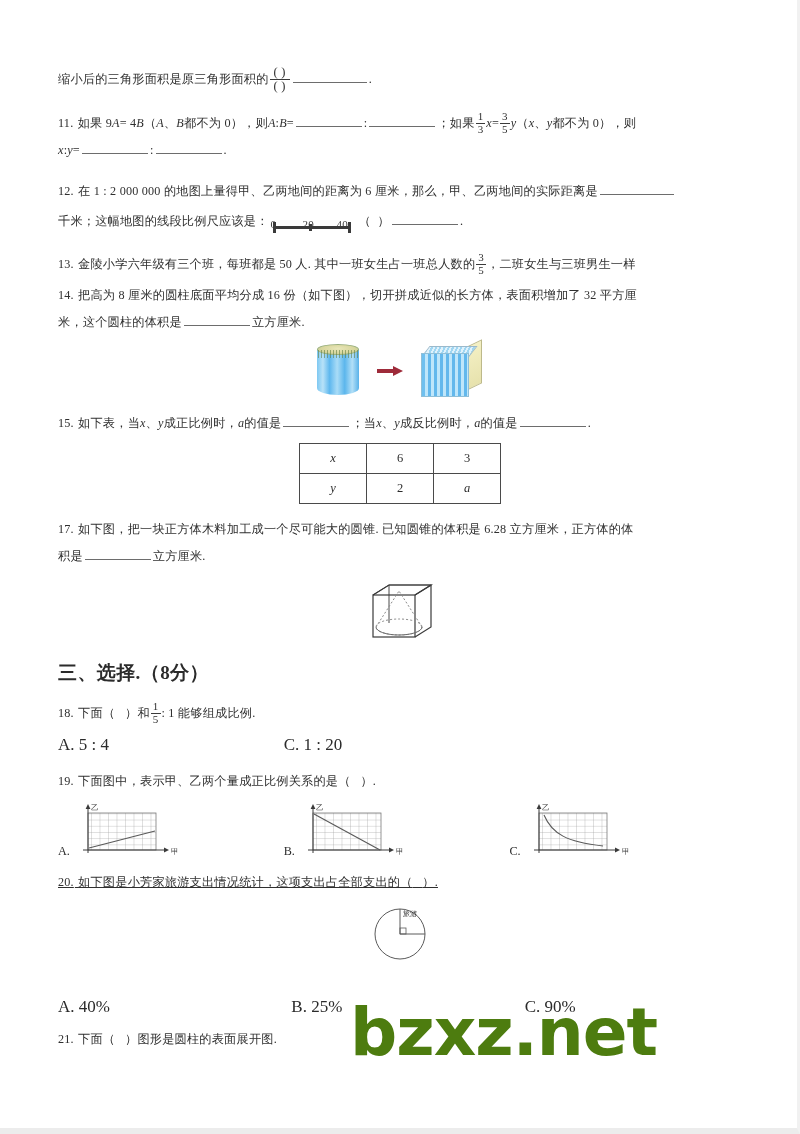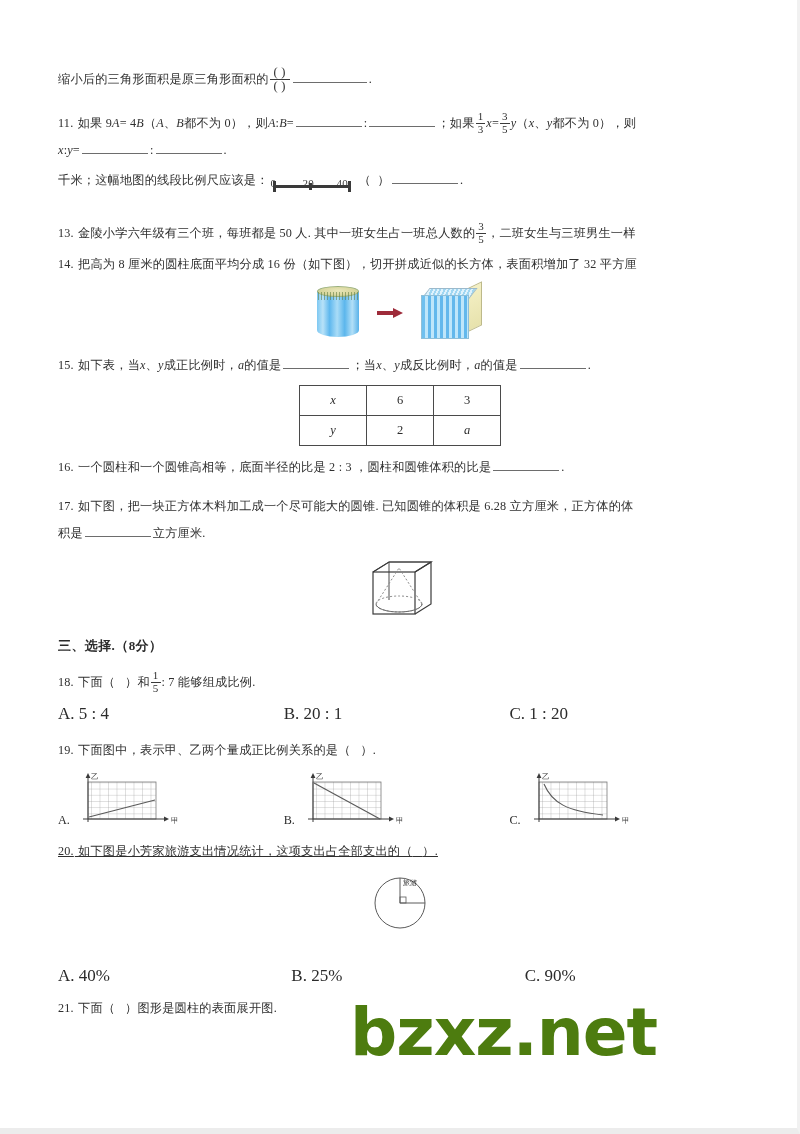--- a/index.html
+++ b/index.html
@@ -167,21 +167,21 @@
     color: #2b2b2b;
   }
   .xy-table td.plain { font-style: normal; }
 
   
   .cube-fig { height: 68px; margin-top: 6px; }
 
   
   .section-title {
     font-weight: bold;
-    font-size: 13px;
+    font-size: 19px;
     margin-top: 16px;
     margin-bottom: 2px;
     letter-spacing: .4px;
   }
 
   
   .choices {
     display: flex;
     font-size: 17px;
     line-height: 26px;
@@ -226,42 +226,49 @@
     </div>
 
     <div class="q" style="margin-top:14px;">
       <span class="num">11.</span>
       <span>如果 9</span><span class="it">A</span><span>= 4</span><span class="it">B</span><span>（</span><span class="it">A</span><span>、</span><span class="it">B</span><span>都不为 0），则</span><span class="it">A</span><span>:</span><span class="it">B</span><span>=</span><span class="blank b-lg"></span><span>:</span><span class="blank b-lg"></span><span>；如果</span><span class="frac"><span class="n">1</span><span class="d">3</span></span><span class="it">x</span><span>=</span><span class="frac"><span class="n">3</span><span class="d">5</span></span><span class="it">y</span><span>（</span><span class="it">x</span><span>、</span><span class="it">y</span><span>都不为 0），则</span>
     </div>
     <div class="q">
       <span class="it">x</span><span>:</span><span class="it">y</span><span>=</span><span class="blank b-lg"></span><span>:</span><span class="blank b-lg"></span><span>.</span>
     </div>
 
+    <div class="q" style="margin-top:14px;">
+      <span class="num">12.</span>
+      <span>在 1 : 2 000 000 的地图上量得甲、乙两地间的距离为 6 厘米，那么，甲、乙两地间的实际距离是</span><span class="blank b-xl"></span>
+    </div>
     <div class="q" style="line-height:32px;">
       <span>千米；这幅地图的线段比例尺应该是：</span><span class="scalebar">
         <span class="labels">
           <span class="l0">0</span>
           <span class="l20">20</span>
           <span class="l40">40</span>
         </span>
         <span class="bar"></span>
         <span class="cap c1"></span>
         <span class="cap c2"></span>
         <span class="cap c3"></span>
       </span><span>（</span>&nbsp;&nbsp;<span>）</span><span class="blank b-lg"></span><span>.</span>
     </div>
 
-    <div class="q" style="margin-top:24px;">
+    <div class="q" style="margin-top:14px;">
       <span class="num">13.</span>
       <span>金陵小学六年级有三个班，每班都是 50 人. 其中一班女生占一班总人数的</span><span class="frac"><span class="n">3</span><span class="d">5</span></span><span>，二班女生与三班男生一样</span>
     </div>
 
     <div class="q" style="margin-top:4px;">
       <span class="num">14.</span>
       <span>把高为 8 厘米的圆柱底面平均分成 16 份（如下图），切开拼成近似的长方体，表面积增加了 32 平方厘</span>
+    </div>
+    <div class="q">
+      <span>米，这个圆柱的体积是</span><span class="blank b-lg"></span><span>立方厘米.</span>
     </div>
     <div class="figure cyl-fig center">
       <div class="inner">
         <div class="cylinder">
           <div class="body"></div>
           <div class="top"></div>
           <div class="ridges"></div>
         </div>
         <div class="arrow-red">
           <div class="shaft"></div>
@@ -287,24 +294,20 @@
         <td class="plain">3</td>
       </tr>
       <tr>
         <td>y</td>
         <td class="plain">2</td>
         <td>a</td>
       </tr>
     </tbody>
       </table>
 
-    <div class="q" style="margin-top:8px;">
-      <span class="num">16.</span>
-      <span>一个圆柱和一个圆锥高相等，底面半径的比是 2 : 3 ，圆柱和圆锥体积的比是</span><span class="blank b-lg"></span><span>.</span>
-    </div>
 
     <div class="q" style="margin-top:12px;">
       <span class="num">17.</span>
       <span>如下图，把一块正方体木料加工成一个尽可能大的圆锥. 已知圆锥的体积是 6.28 立方厘米，正方体的体</span>
     </div>
     <div class="q">
       <span>积是</span><span class="blank b-lg"></span><span>立方厘米.</span>
     </div>
     <div class="figure cube-fig center">
       <svg width="74" height="66" viewBox="0 0 74 66">
@@ -323,25 +326,24 @@
 
         <line x1="13" y1="50" x2="36" y2="14" stroke="#8a8a8a" stroke-width="1" stroke-dasharray="2,2"></line>
         <line x1="59" y1="50" x2="36" y2="14" stroke="#8a8a8a" stroke-width="1" stroke-dasharray="2,2"></line>
       </svg>
     </div>
 
     <div class="section-title">三、选择.（8分）</div>
 
     <div class="q" style="margin-top:10px; line-height:34px;">
       <span class="num">18.</span>
-      <span>下面（</span>&nbsp;&nbsp;&nbsp;<span>）和</span><span class="frac"><span class="n">1</span><span class="d">5</span></span><span>: 7 能够组成比例.</span>
+      <span>下面（</span>&nbsp;&nbsp;&nbsp;<span>）和</span><span class="frac"><span class="n">1</span><span class="d">5</span></span><span>: 1 能够组成比例.</span>
     </div>
     <div class="choices">
       <div class="ch">A. 5 : 4</div>
-      <div class="ch">B. 20 : 1</div>
       <div class="ch">C. 1 : 20</div>
     </div>
 
     <div class="q" style="margin-top:10px;">
       <span class="num">19.</span>
       <span>下面图中，表示甲、乙两个量成正比例关系的是（</span>&nbsp;&nbsp;&nbsp;<span>）.</span>
     </div>
     <div class="graph-row">
 
       <div class="graph-cell">

